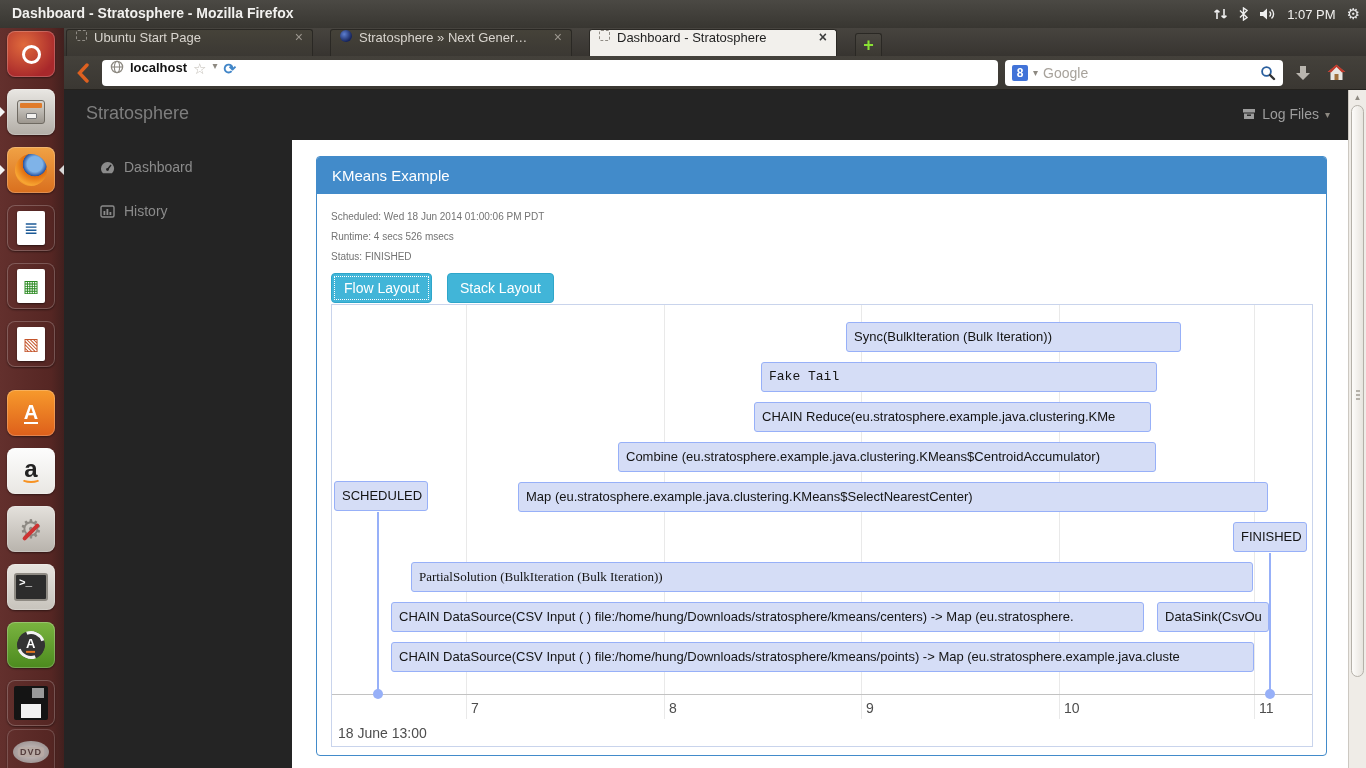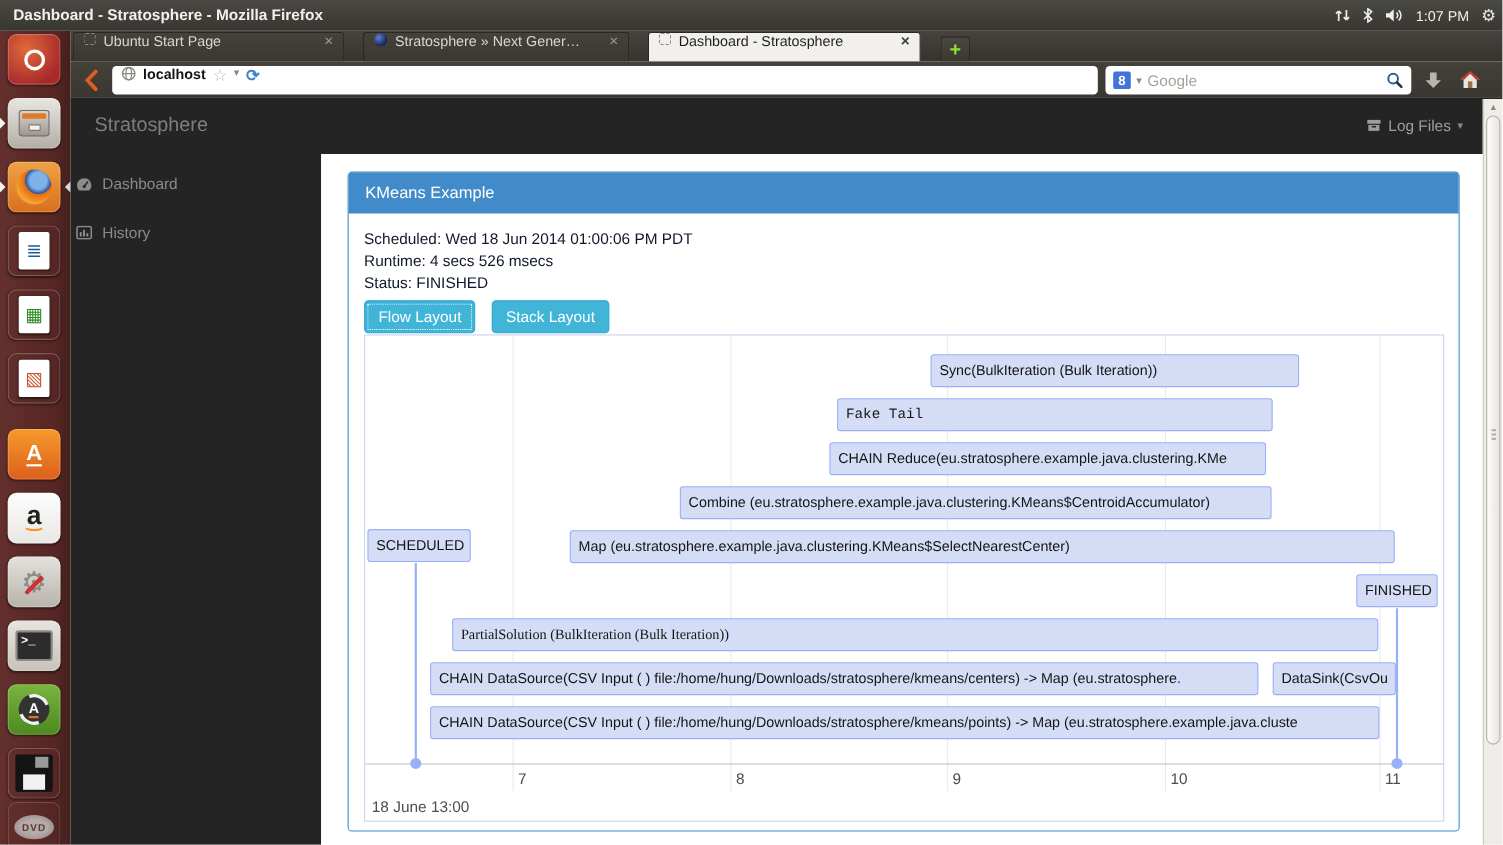--- a/index.html
+++ b/index.html
@@ -96,30 +96,30 @@
     display:flex;align-items:center;justify-content:center;flex:none}
   .search-input{flex:1;border:none;outline:none;font-size:14px;color:#444;font-family:"Liberation Sans",sans-serif;min-width:0}
   .search-input::placeholder{color:#a7a29b}
   .toolicon{width:26px;height:26px;display:flex;align-items:center;justify-content:center}
 
   
   .app-header{position:absolute;left:64px;top:90px;width:1284px;height:50px;background:#242424;z-index:10}
   .brand{position:absolute;left:22px;top:13px;font-size:18px;color:#7e7e7e}
   .logfiles{position:absolute;right:18px;top:16px;display:flex;align-items:center;gap:6px;color:#9d9d9d;font-size:14px}
   .app-sidebar{position:absolute;left:64px;top:140px;width:228px;height:628px;background:#242424;z-index:10}
-  .snav{display:flex;align-items:center;gap:9px;color:#8b8b8b;font-size:14px;padding:0 0 0 5px;height:30px;margin-top:14px}
+  .snav{display:flex;align-items:center;gap:9px;color:#8b8b8b;font-size:14px;padding:0 0 0 36px;height:30px;margin-top:14px}
   .snav:first-child{margin-top:12px}
   .app-main{position:absolute;left:292px;top:140px;width:948px;height:628px;background:#fff;z-index:10}
 
   .panel{position:absolute;left:24px;top:16px;width:1011px;height:600px;background:#fff;
     border:1px solid #428bca;border-radius:4px}
   .panel-heading{height:37px;background:#428bca;color:#fff;font-size:15px;display:flex;align-items:center;
     padding:0 15px;border-radius:3px 3px 0 0}
   .panel-body{position:relative;padding:13px 14px 10px 14px}
-  .meta-line{font-size:14px;color:#0f172a;line-height:20px}
+  .meta-line{font-size:10px;color:#737373;line-height:20px}
   .btnrow{margin-top:6px;margin-bottom:1px;height:30px}
   .btn{display:inline-block;height:30px;line-height:28px;padding:0 12px;background:#41b5d8;border:1px solid #2ea6ca;
     color:#fff;font-size:14px;border-radius:4px;margin-right:10px}
   .btn.focused{outline:1px dotted #fff;outline-offset:-4px}
 
   
   .chart{position:relative;width:982px;height:443px;border:1px solid #c9d4ec;overflow:hidden;background:#fff}
   .gridline{position:absolute;top:0;width:1px;height:414px;background:#e9e9e9}
   .axisline{position:absolute;left:0;top:389px;width:982px;height:1px;background:#c2c2c2}
   .ticklabel{position:absolute;top:395px;font-size:14px;color:#4d4d4d}

